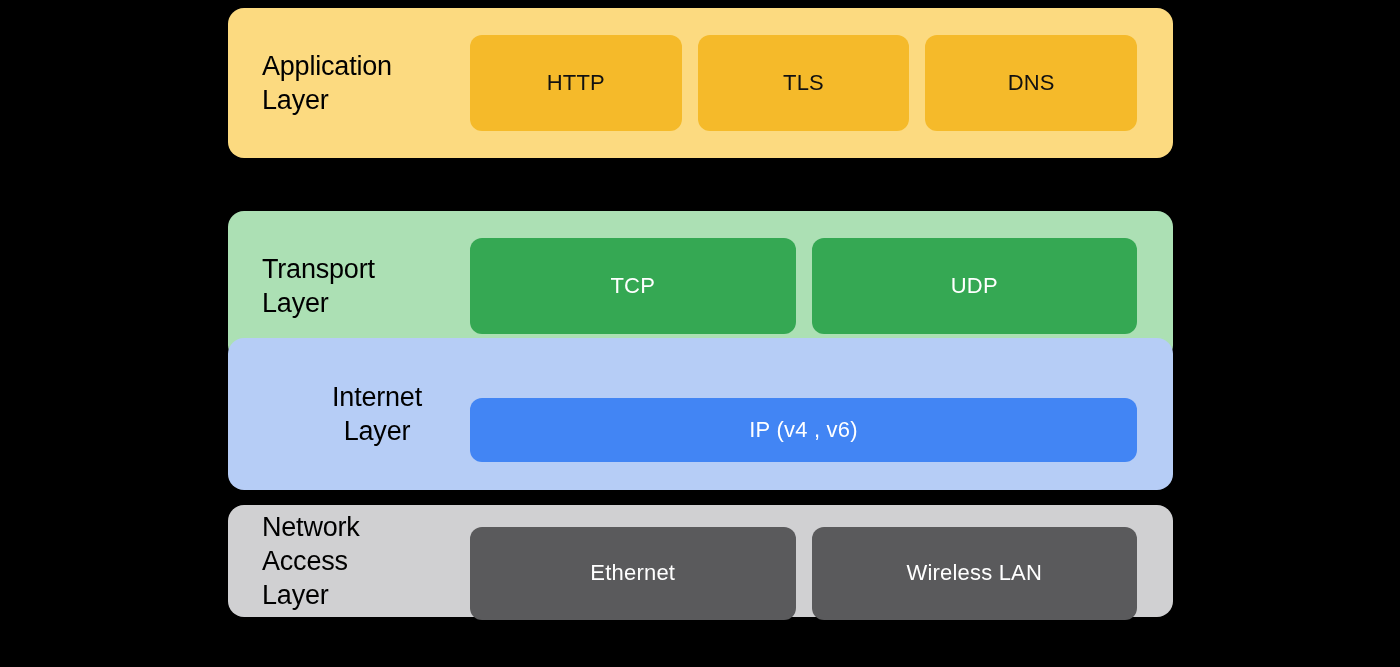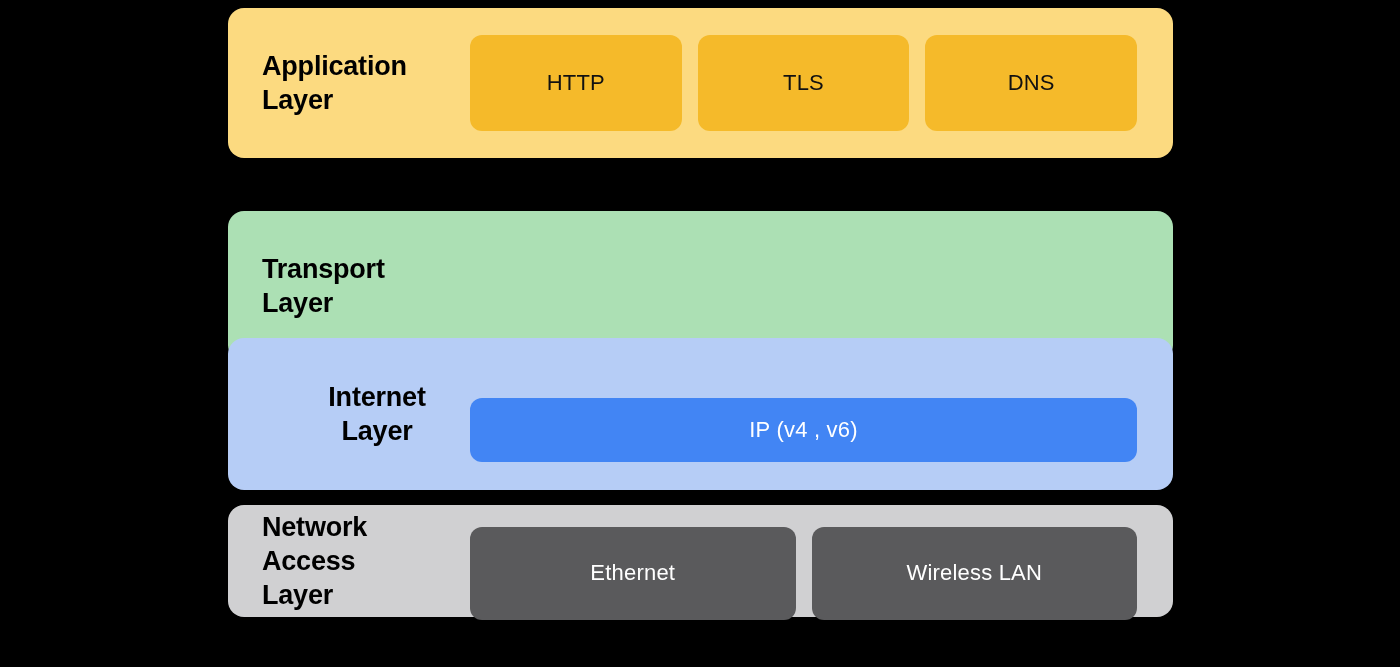--- a/index.html
+++ b/index.html
@@ -38,21 +38,21 @@
   .band-application    { top: 8px;   height: 150px; background: #FCDA80; }
   .band-transport      { top: 175px; height: 150px; background: #ACE0B4; margin-top: 36px; }
   .band-internet       { top: 338px; height: 152px; background: #B6CDF6; text-align: center; }
   .band-network-access { top: 505px; height: 112px; background: #D0D0D2; }
 
   .layer-title {
     position: absolute;
     left: 34px;
     width: 230px;
     color: #000000;
-    font-weight: bold;
+    font-weight: normal;
     font-size: 27px;
     line-height: 1.27;
     letter-spacing: -0.2px;
     white-space: pre-line;
     user-select: none;
   }
 
   .protocol-row {
     position: absolute;
     left: 242px;
@@ -100,20 +100,24 @@
     <div class="protocol-row">
       <div class="protocol-box w-http">HTTP</div>
       <div class="protocol-box w-eq">TLS</div>
       <div class="protocol-box w-eq">DNS</div>
     </div>
   </div>
 
   <div class="layer-band band-transport">
     <div class="layer-title">Transport
 Layer</div>
+    <div class="protocol-row">
+      <div class="protocol-box w-eq">TCP</div>
+      <div class="protocol-box w-eq">UDP</div>
+    </div>
   </div>
 
   <div class="layer-band band-internet">
     <div class="layer-title">Internet
 Layer</div>
     <div class="protocol-row">
       <div class="protocol-box w-full">IP (v4 , v6)</div>
     </div>
   </div>
 

